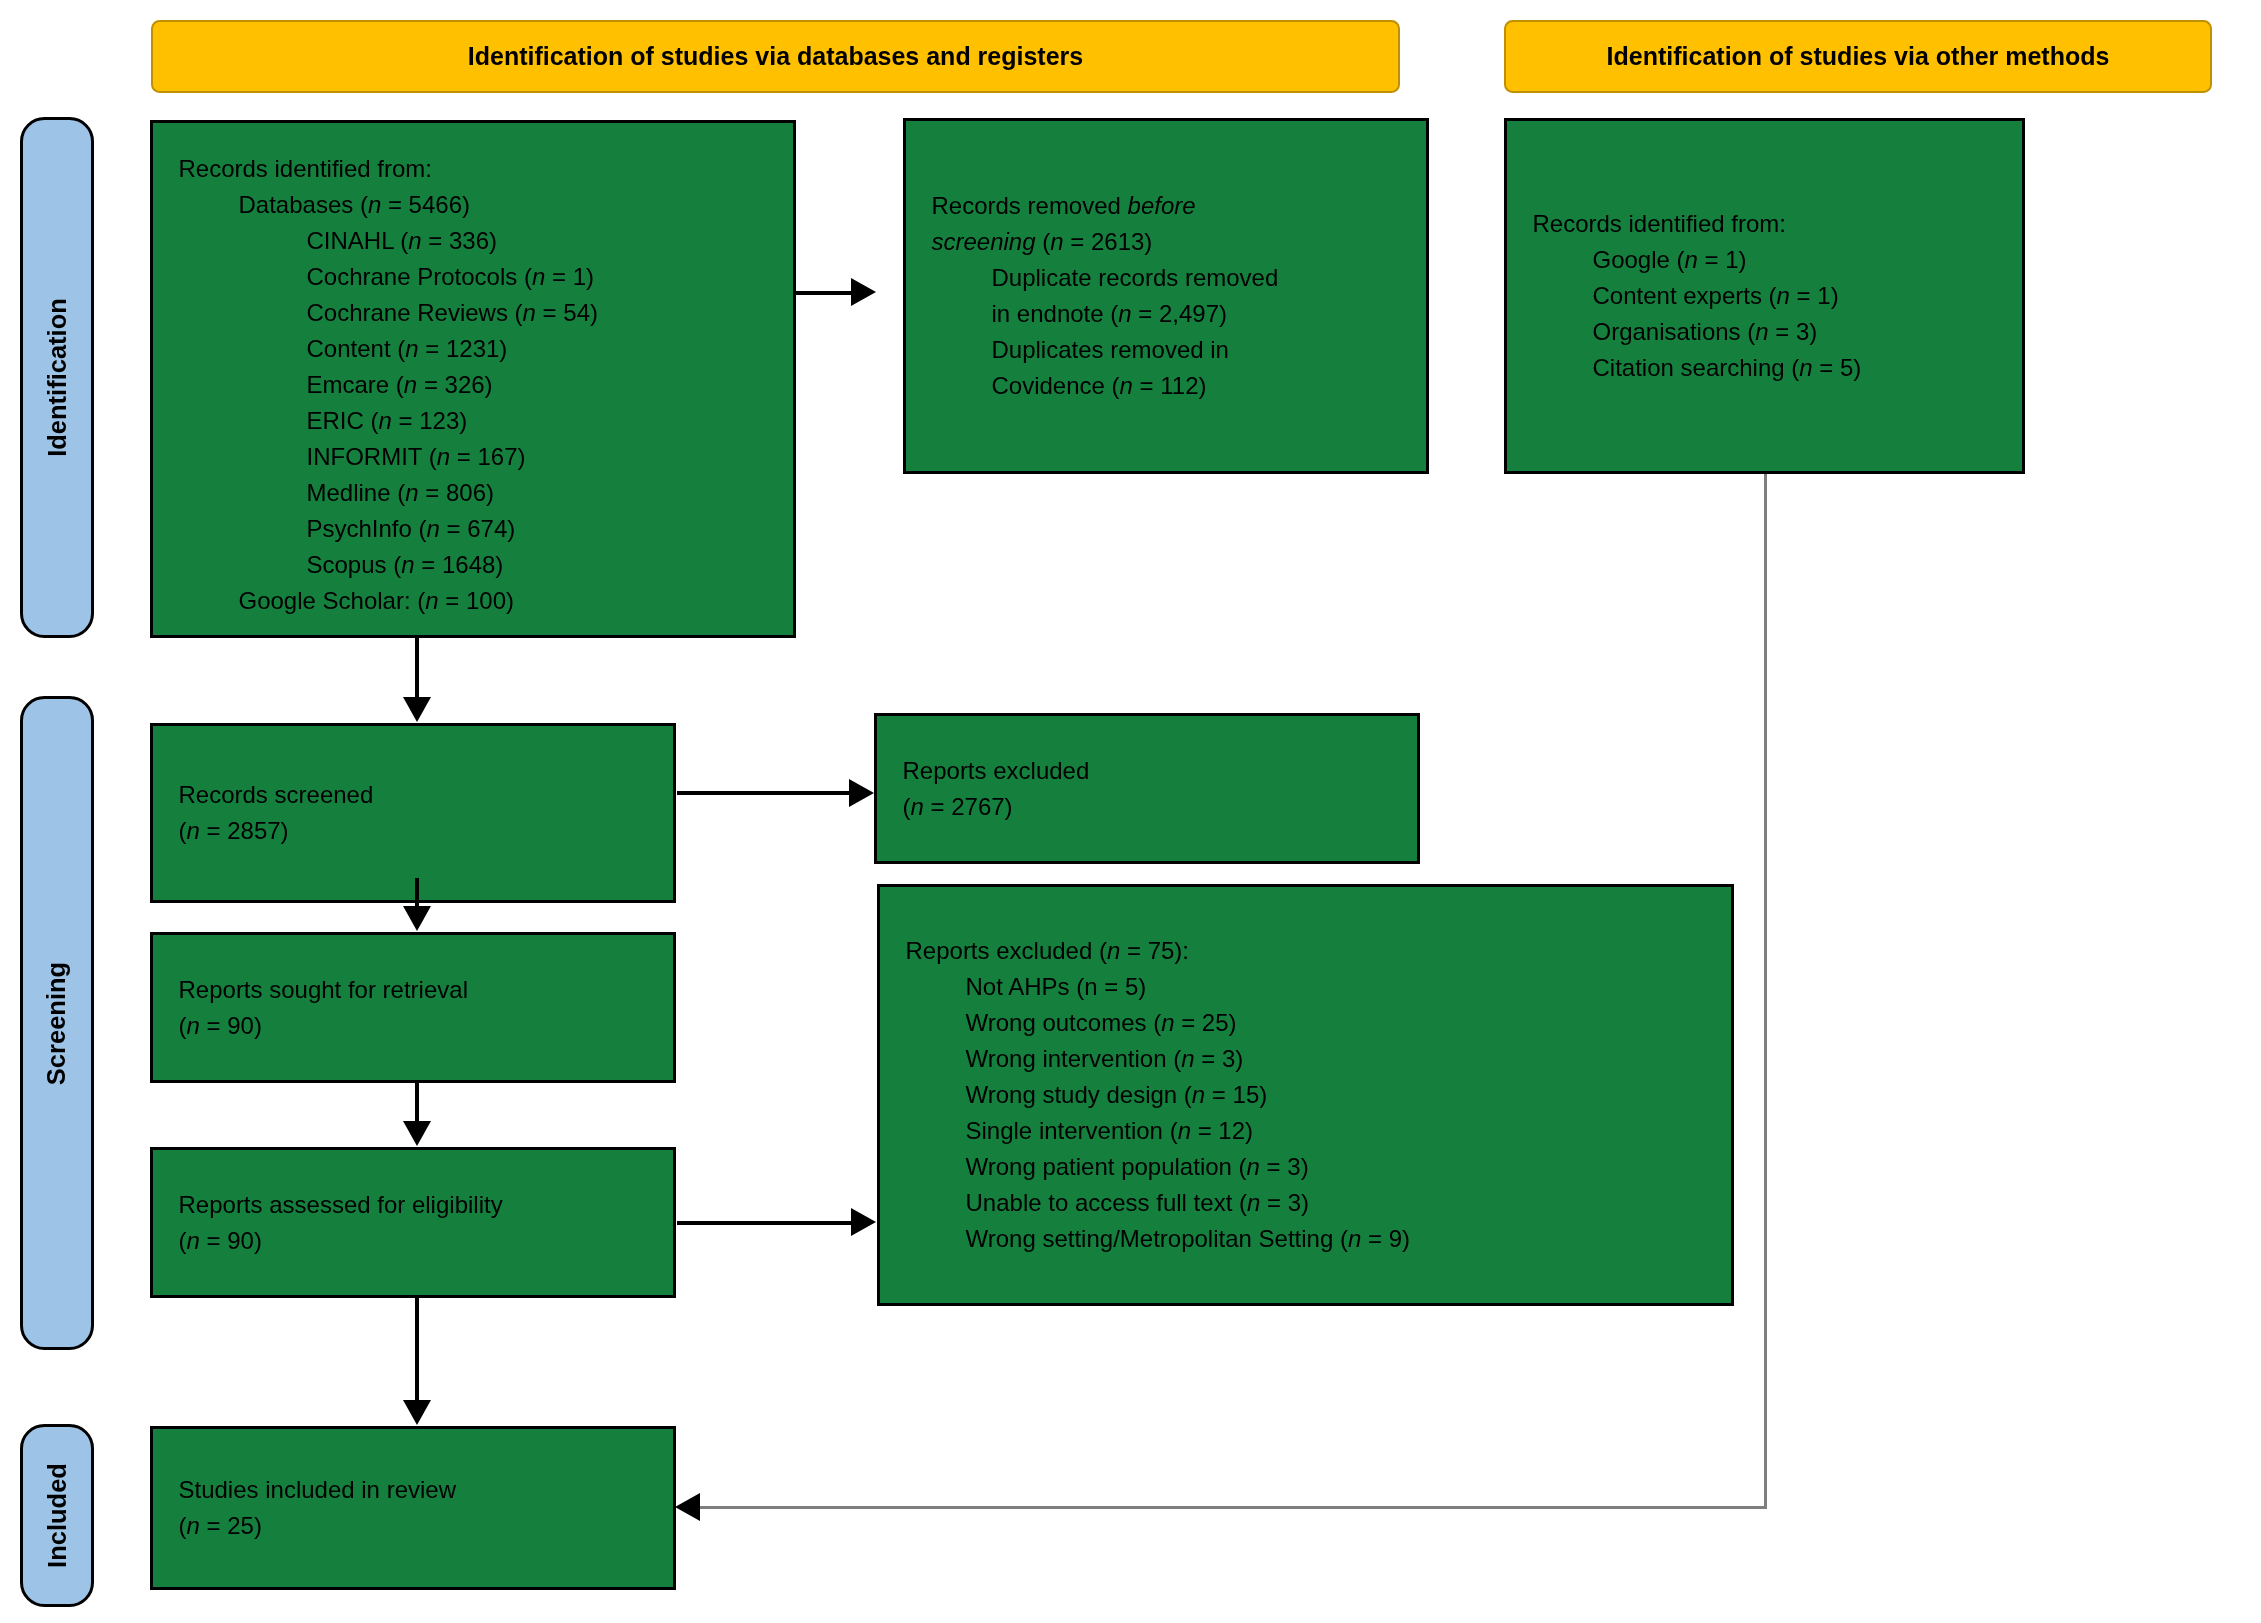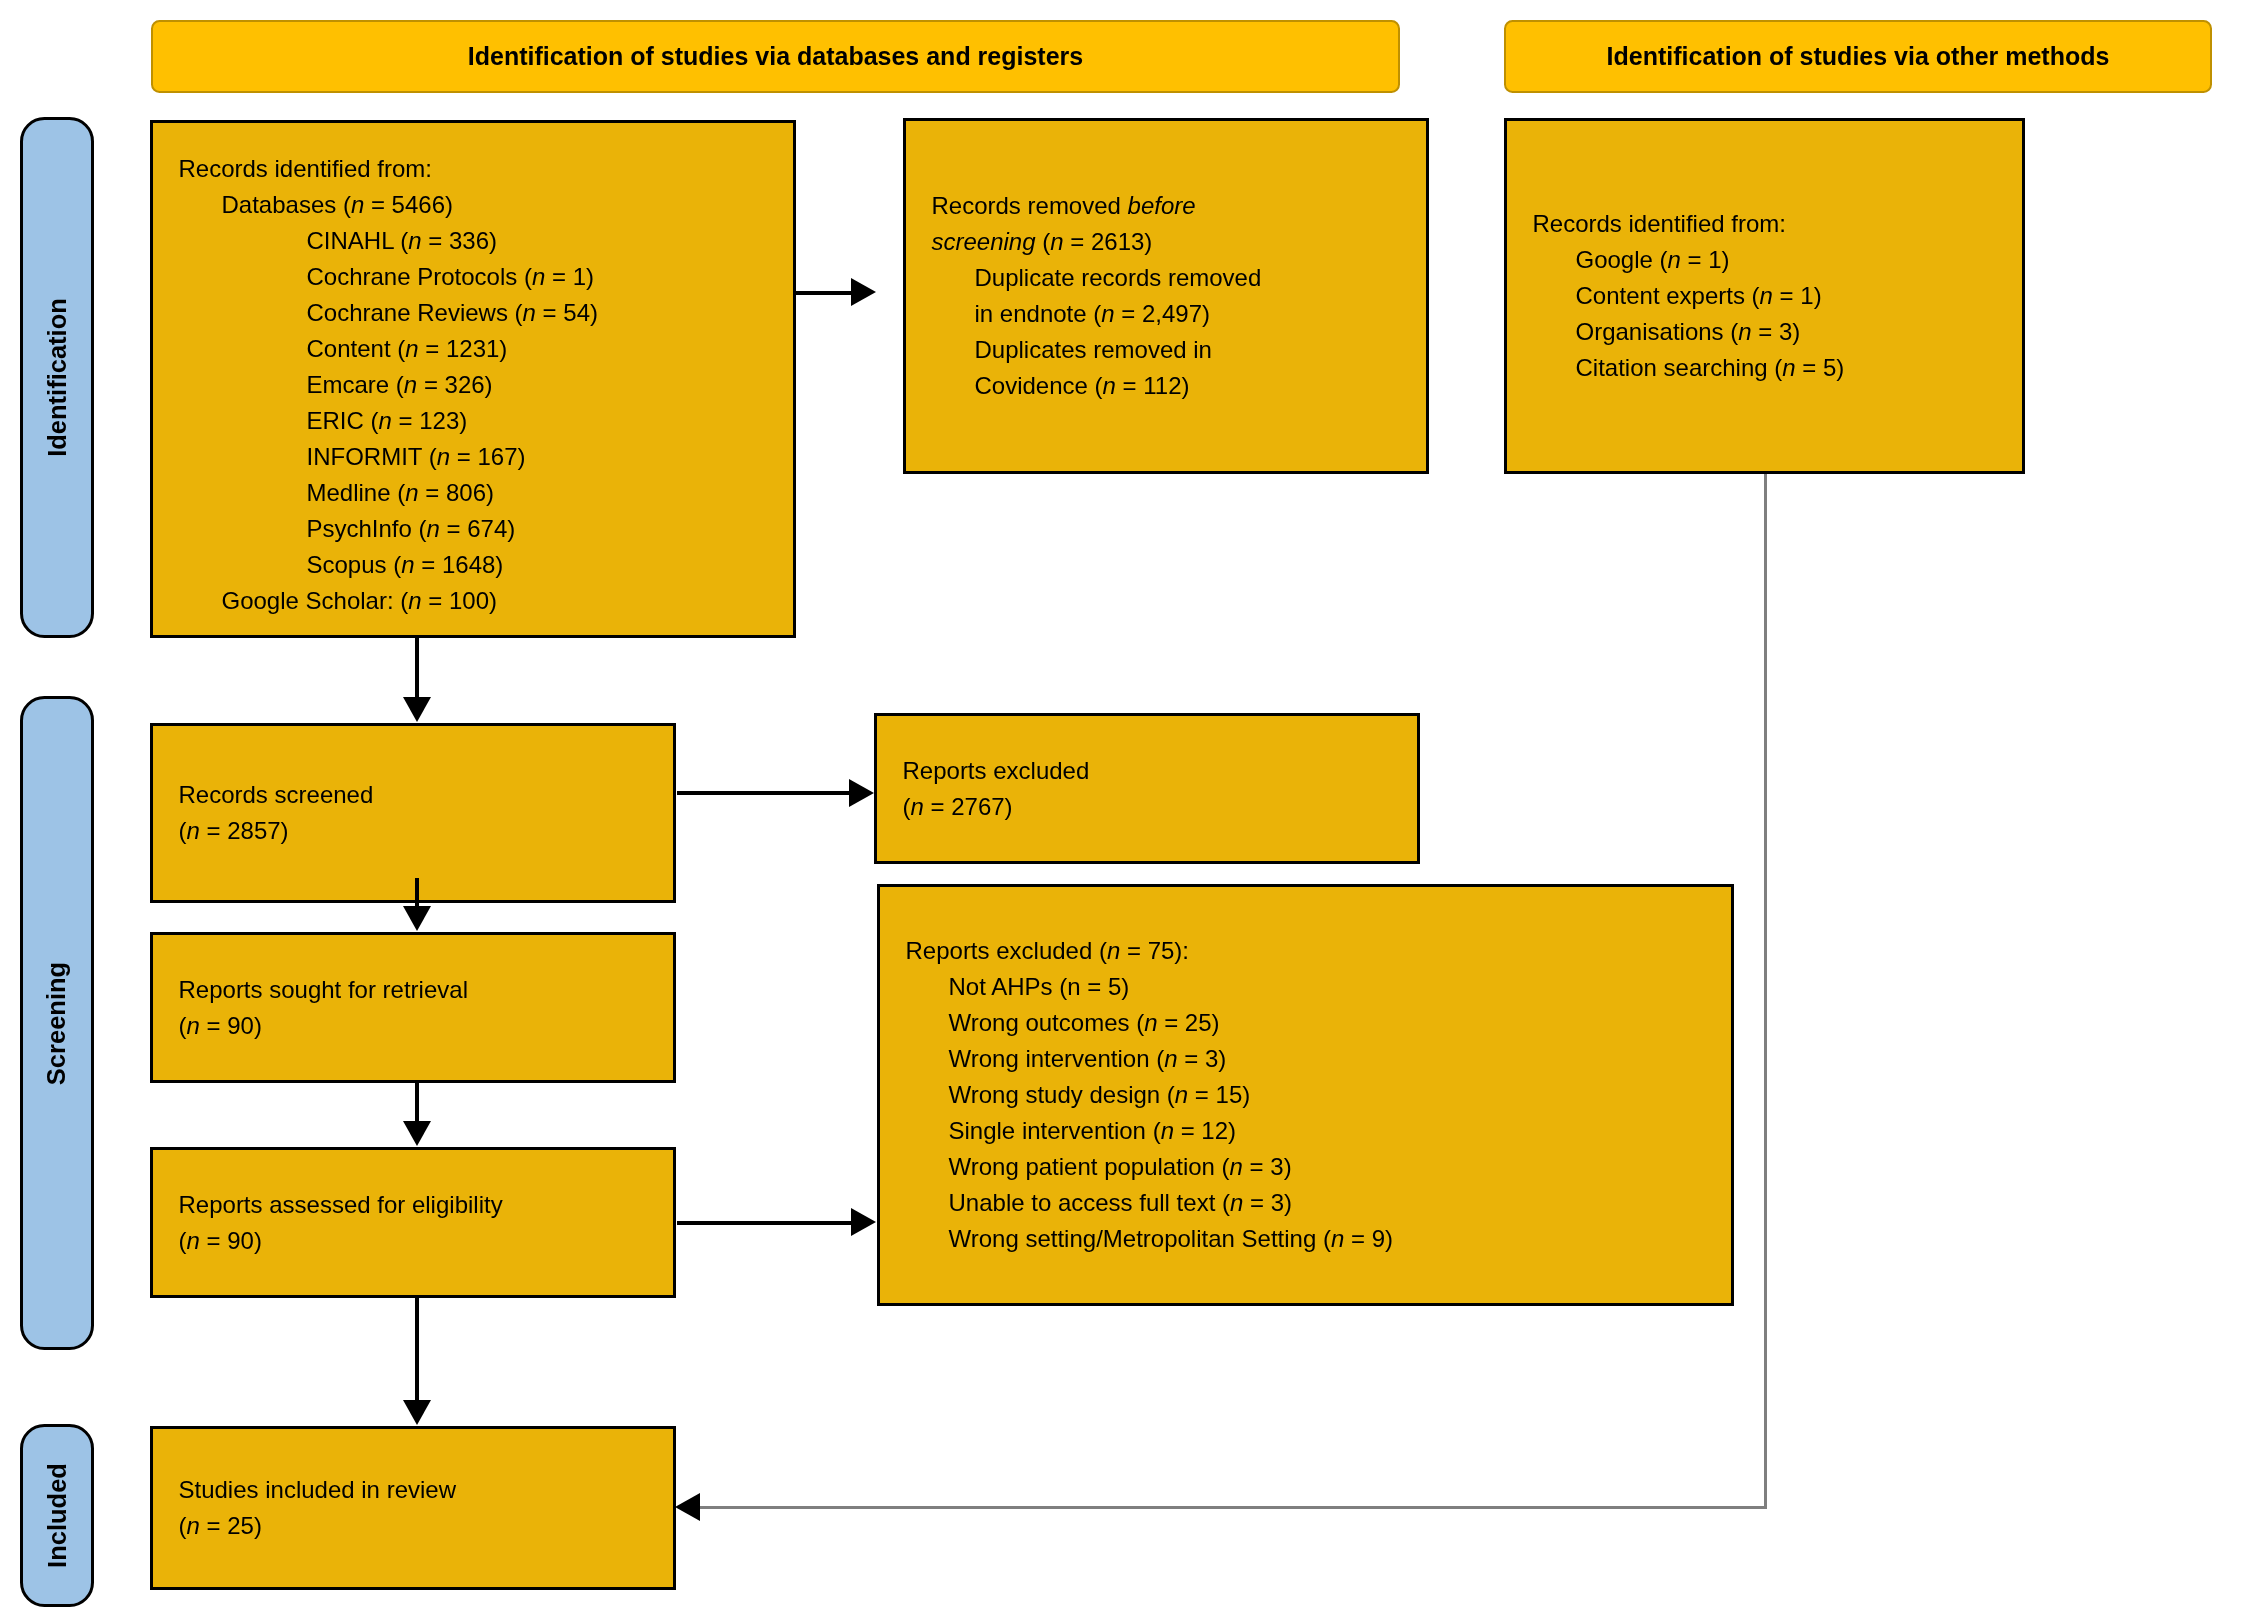--- a/index.html
+++ b/index.html
@@ -16,30 +16,30 @@
   .stage{
     position:absolute;display:flex;align-items:center;justify-content:center;
     background:#9DC3E6;border:3.7px solid #000;border-radius:24.4px;
     box-sizing:border-box;
   }
   .stage span{
     transform:rotate(-90deg);white-space:nowrap;
     font-weight:bold;font-size:25.5px;
   }
   .pbox{
-    position:absolute;background:#eab308;border:3.7px solid #000;
+    position:absolute;background:#15803d;border:3.7px solid #000;
     box-sizing:border-box;display:flex;flex-direction:column;
     justify-content:center;align-items:flex-start;
     font-size:24px;line-height:36px;padding-left:25.5px;padding-right:10.6px;
   }
   .pbox.topalign{justify-content:flex-start;padding-top:28px;}
   .bline{white-space:nowrap;}
   .bline em{font-style:italic;}
   .ind0{margin-left:0;}
-  .ind1{margin-left:43px;}
+  .ind1{margin-left:60px;}
   .ind2{margin-left:128px;}
   .hline{position:absolute;background:#000;}
   .vline{position:absolute;background:#000;}
   .gline{position:absolute;background:#7f7f7f;}
   .ah{position:absolute;width:0;height:0;}
   .ah-right{border-top:14px solid transparent;border-bottom:14px solid transparent;border-left:25.5px solid #000;}
   .ah-down{border-left:14px solid transparent;border-right:14px solid transparent;border-top:25.5px solid #000;}
   .ah-left{border-top:14px solid transparent;border-bottom:14px solid transparent;border-right:25.5px solid #000;}
 </style>
 </head>

